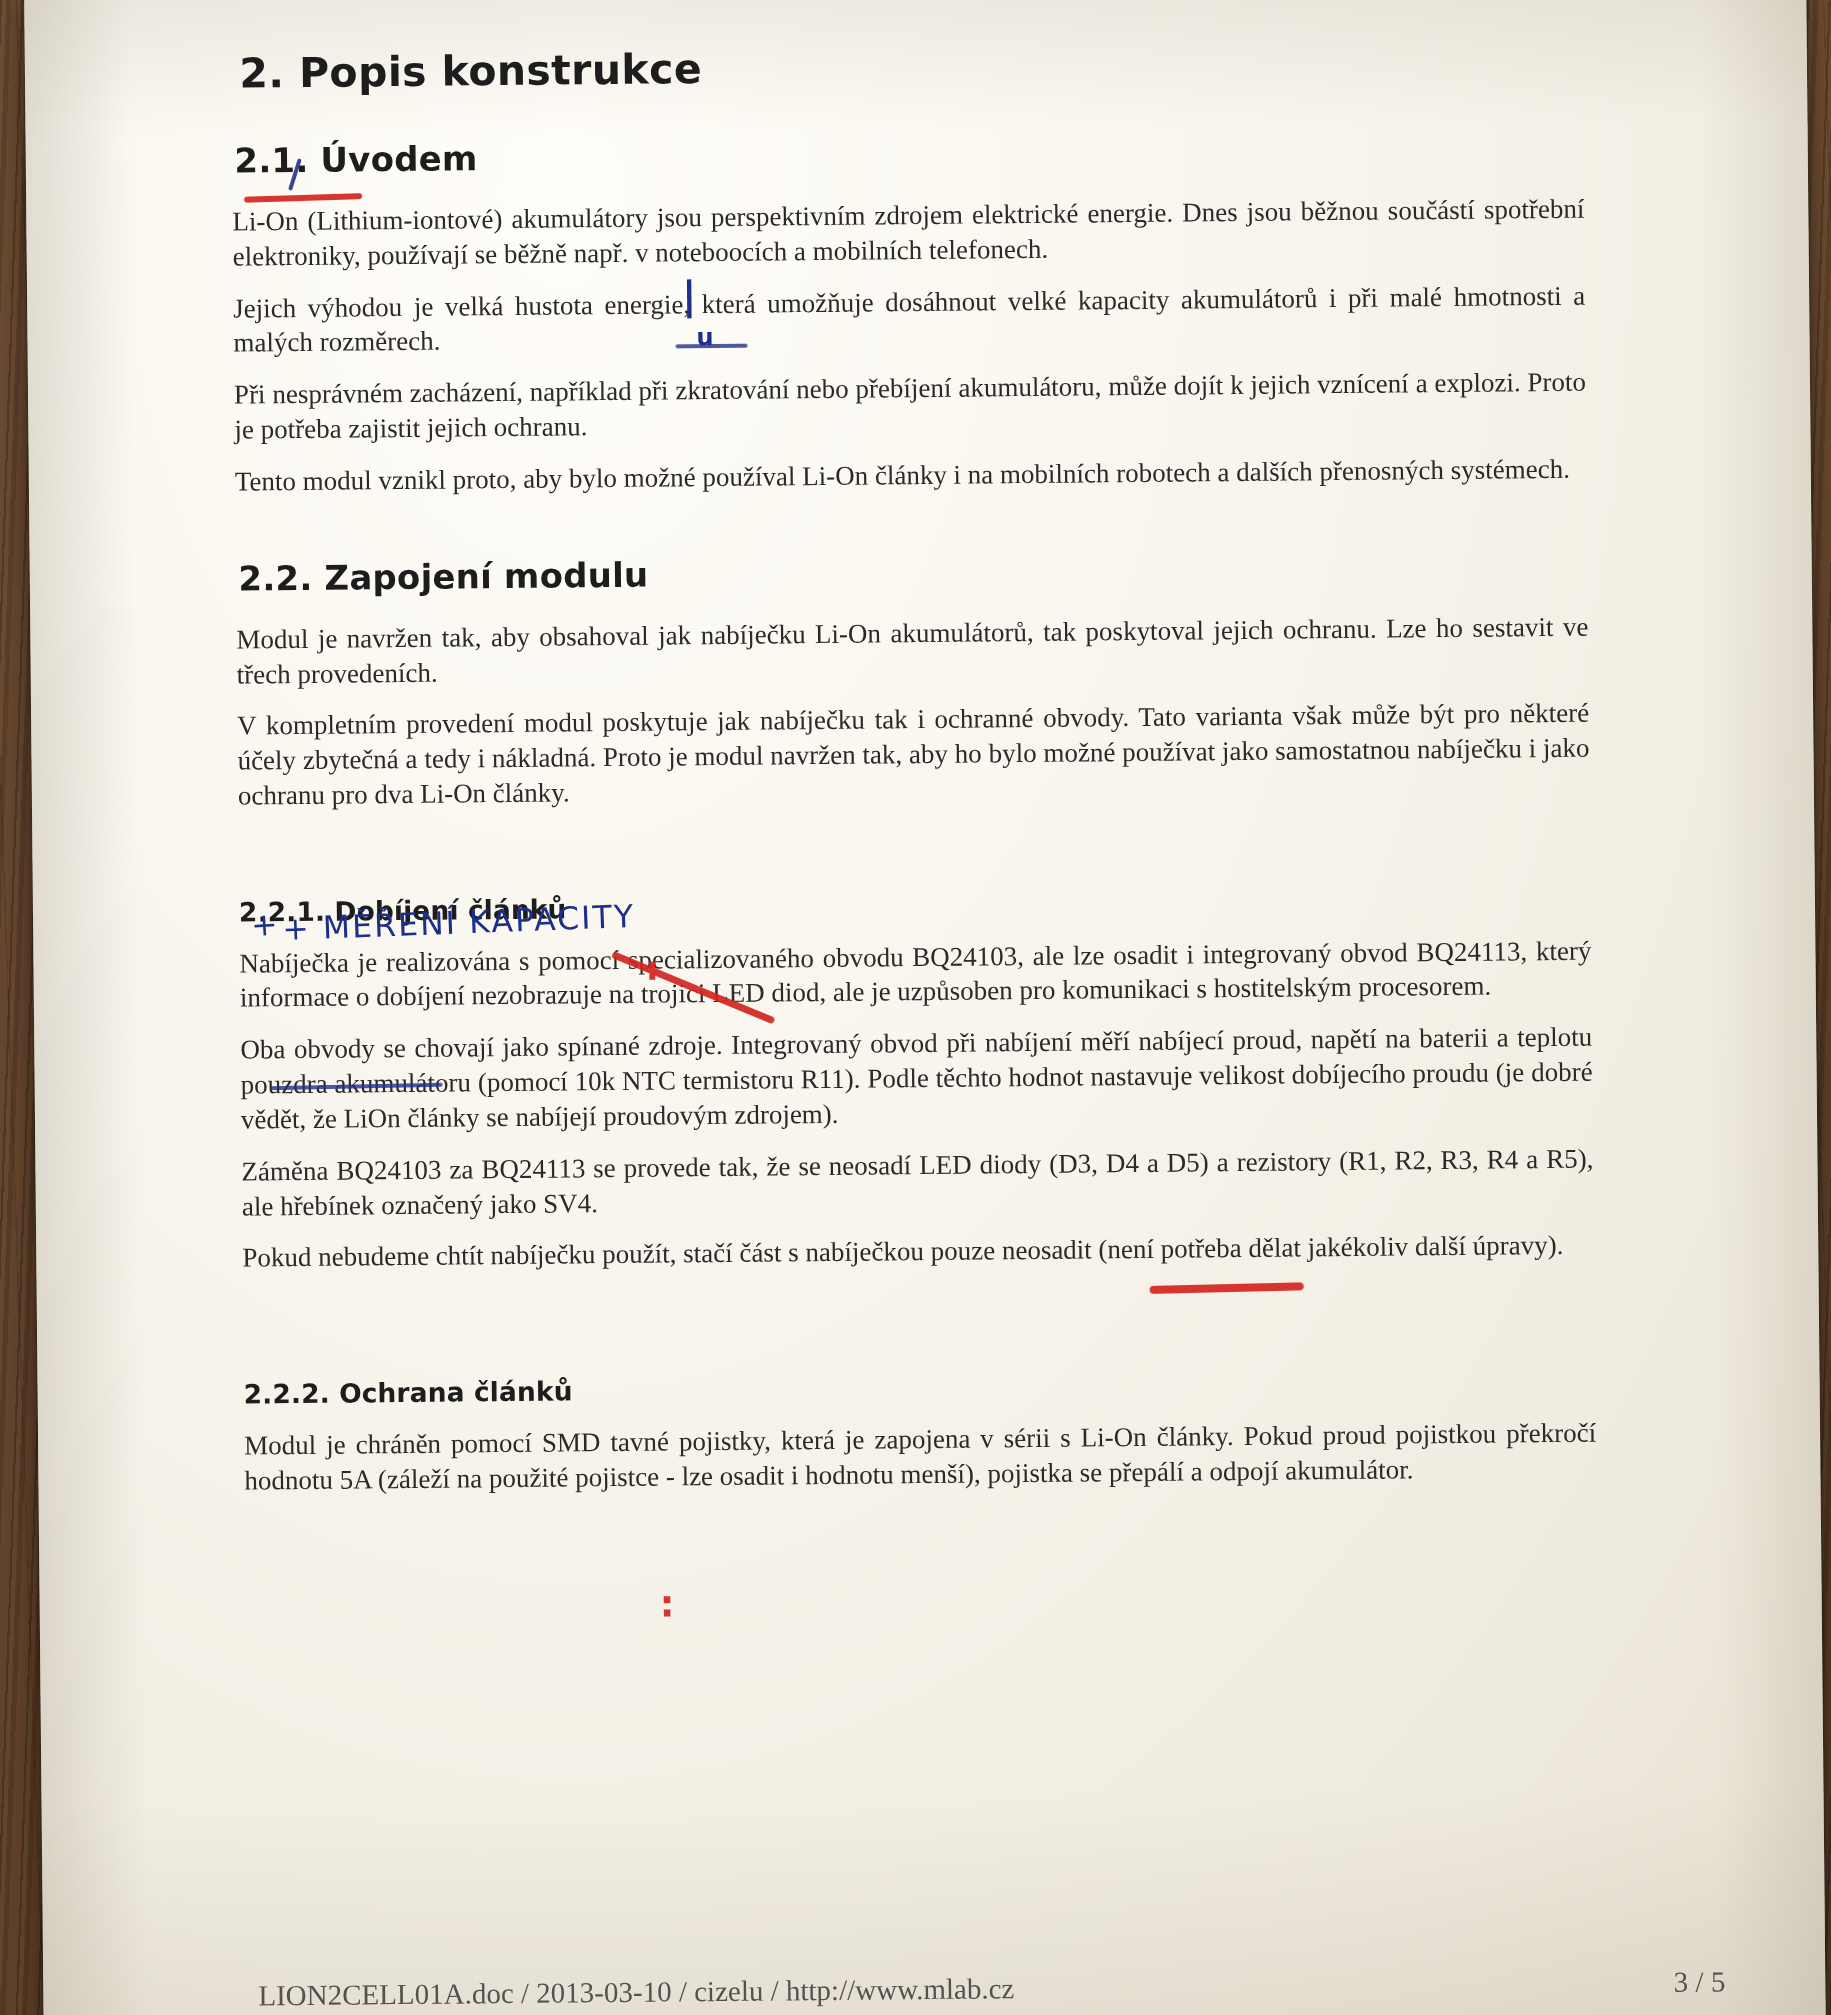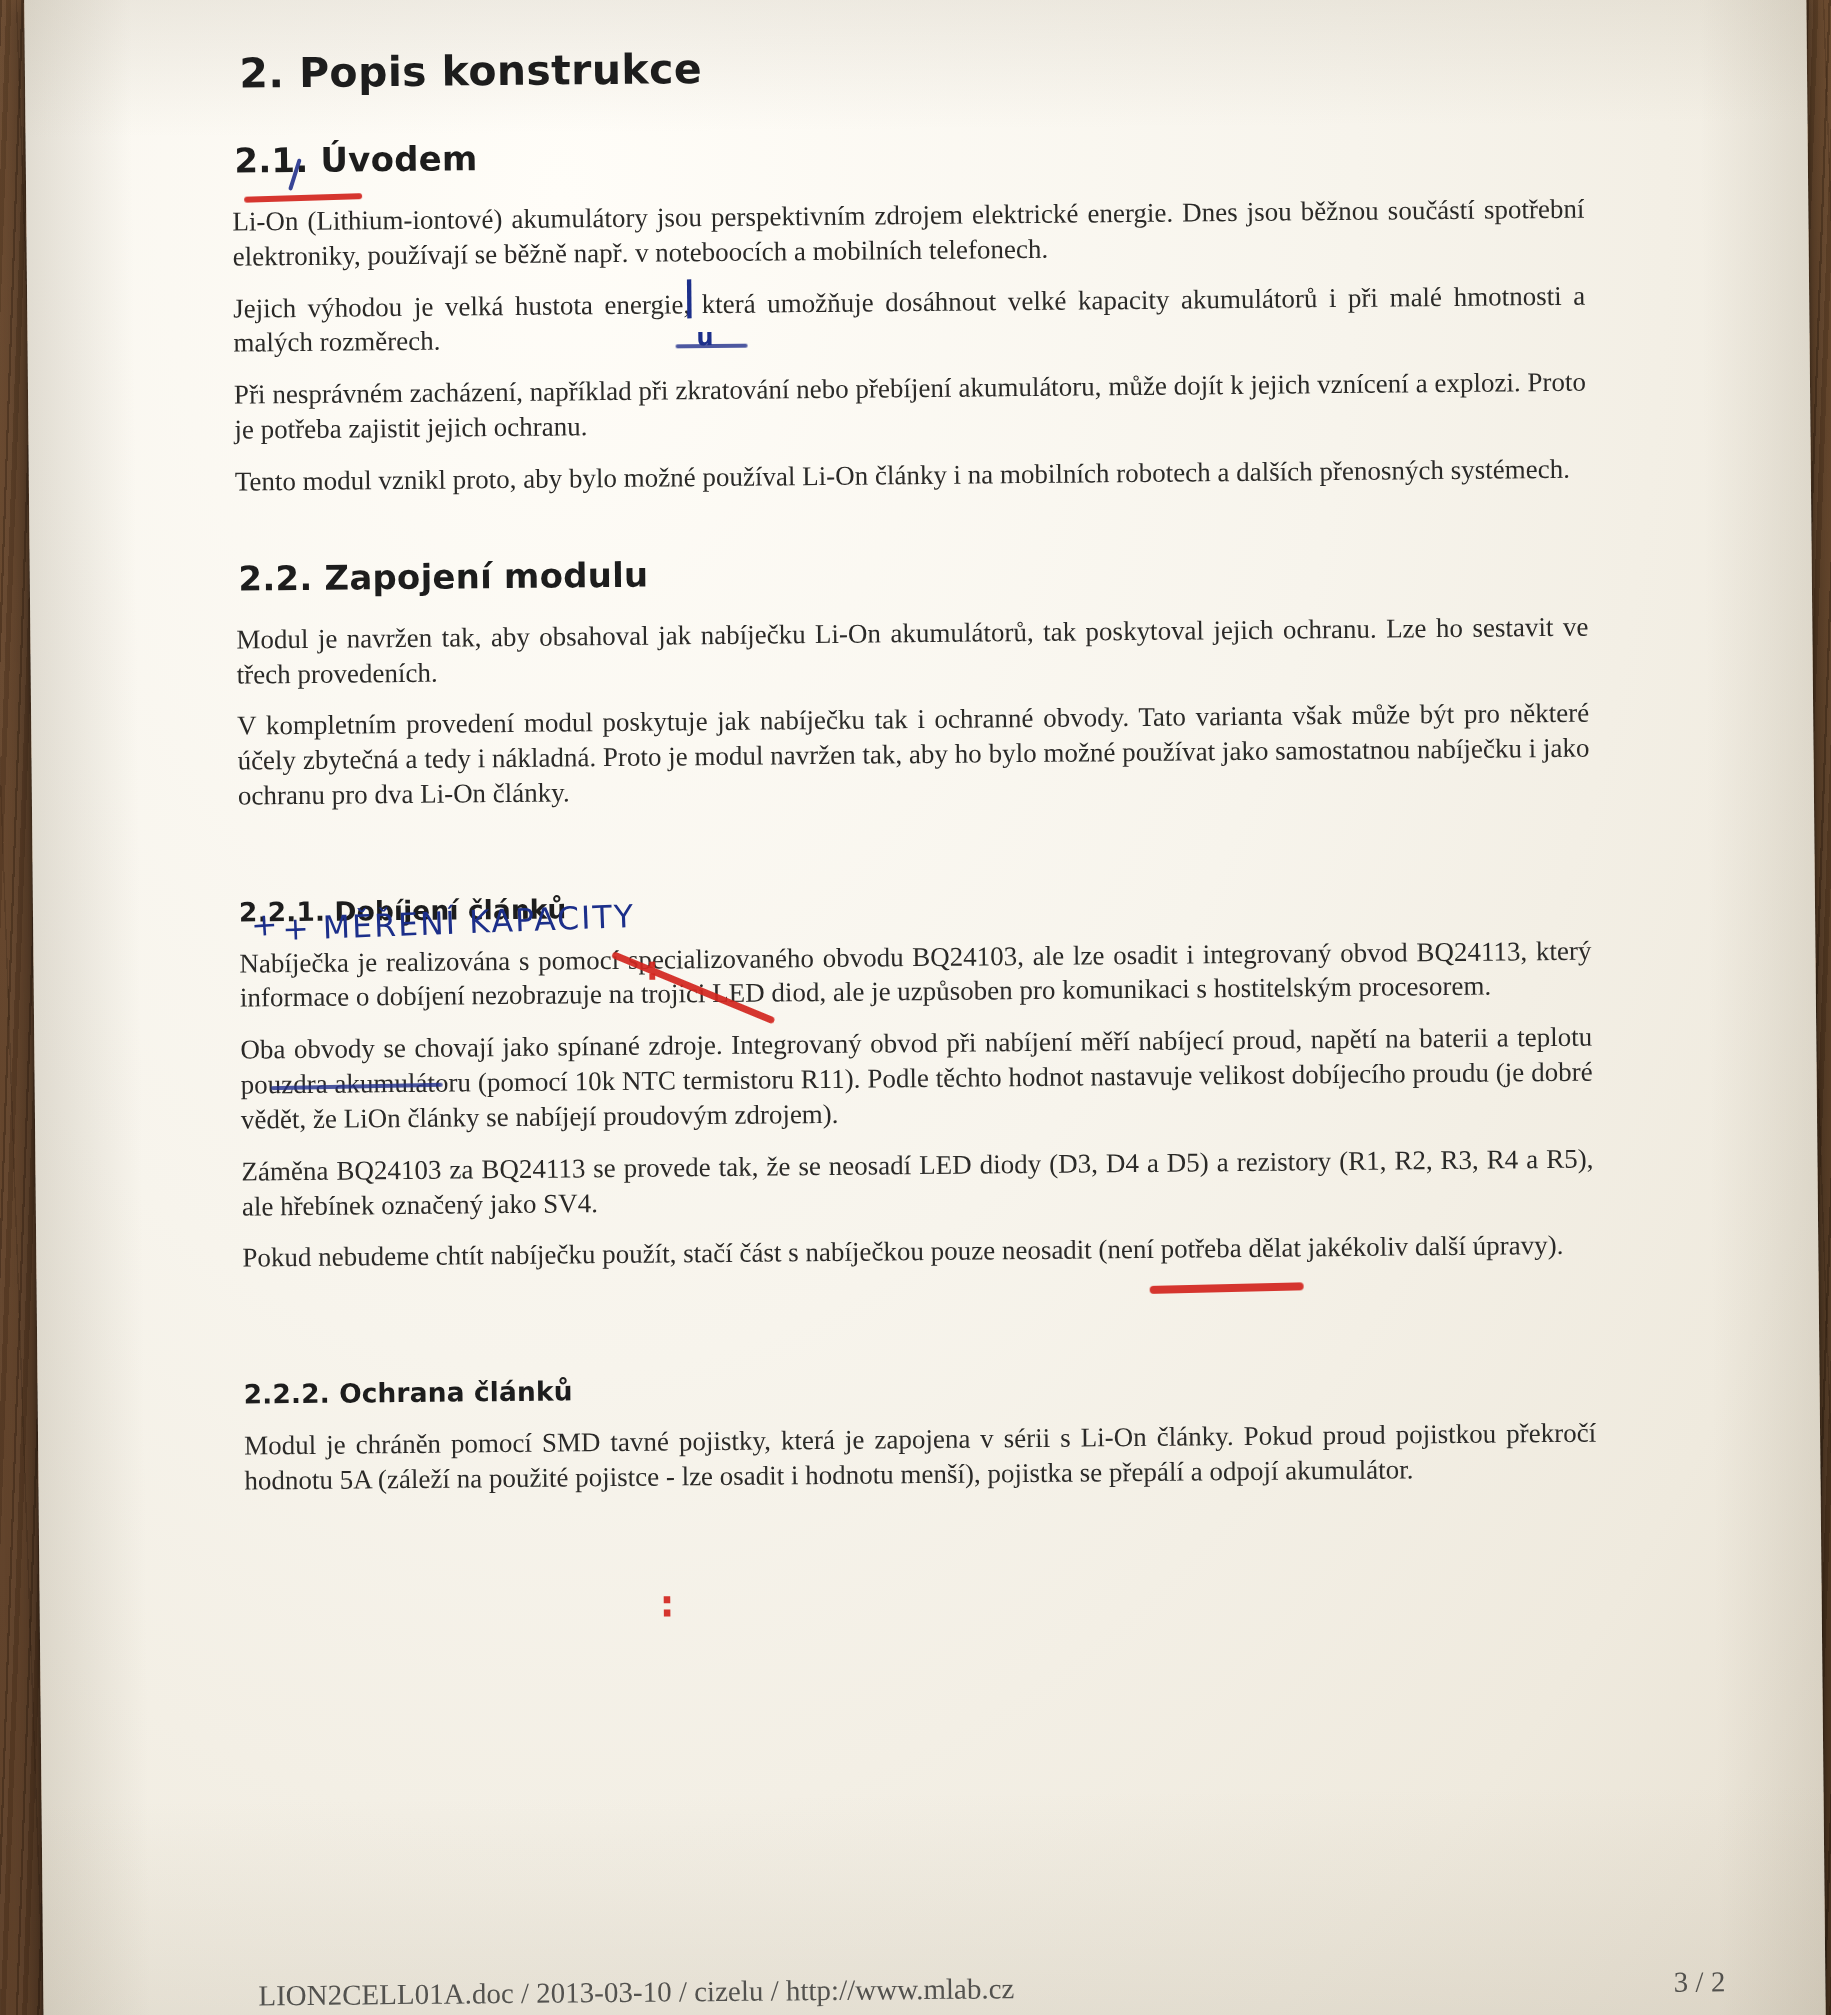--- a/index.html
+++ b/index.html
@@ -207,21 +207,21 @@
 
     <div class="sec-gap-xl"></div>
 
     <h3 class="doc-h3">2.2.2. Ochrana článků</h3>
     <p class="doc-p">Modul je chráněn pomocí SMD tavné pojistky, která je zapojena v sérii s Li-On články. Pokud proud pojistkou překročí hodnotu 5A (záleží na použité pojistce - lze osadit i hodnotu menší), pojistka se přepálí a odpojí akumulátor.</p>
 
   </div>
 
   <div id="footer">
     <span>LION2CELL01A.doc / 2013-03-10 / cizelu / http://www.mlab.cz</span>
-    <span>3 / 2</span>
+    <span>3 / 5</span>
   </div>
 
   <div class="red-underline" style="left:218px; top:203px; width:118px; height:6.4px; transform:rotate(-1.2deg);"></div>
 
   <div class="slash-mark" style="left:267px; top:166px;"></div>
 
   <div class="ins-mark" style="left:655px; top:285px; font-size:39px;">|</div>
   <div class="blue-underline" style="left:648px; top:356px; width:72px; height:4.3px;"></div>
   <div class="ins-mark" style="left:669px; top:335px; font-size:24px;">u</div>
 

